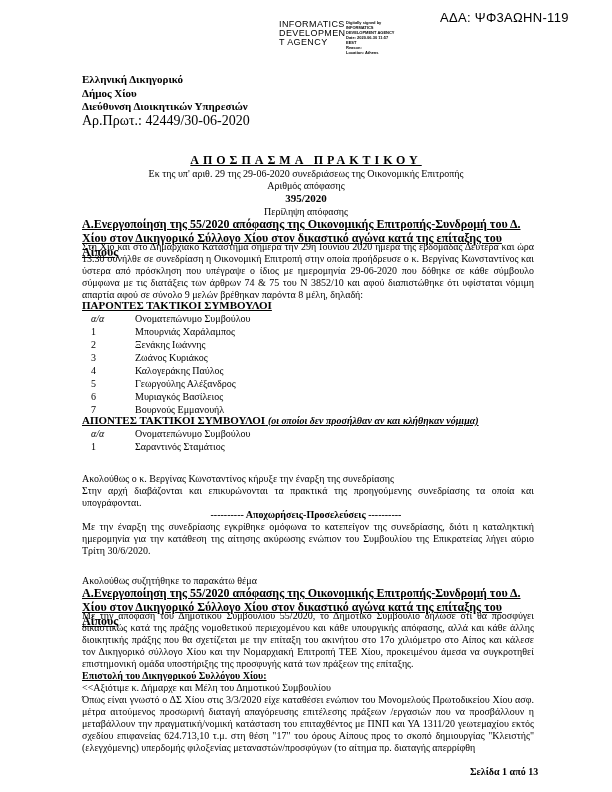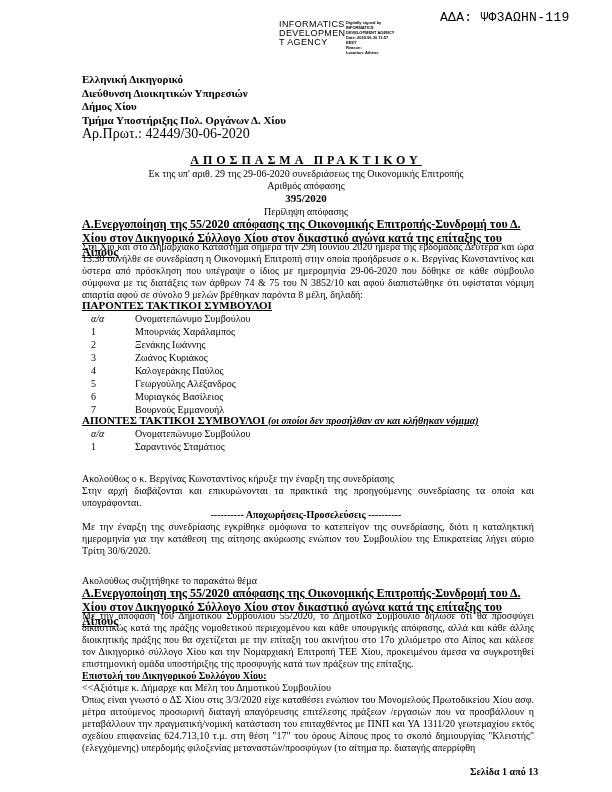--- a/index.html
+++ b/index.html
@@ -1,17 +1,17 @@
 <!DOCTYPE html>
 <html><head>
 <meta charset="utf-8">
 <style>
   html, body { margin:0; padding:0; background:#ffffff; }
   body { width:612px; height:792px; position:relative; overflow:hidden; font-family:"Liberation Serif", serif; color:#000; }
-  .ada { position:absolute; left:440px; top:10px; font-family:Liberation Mono, monospace; font-size:13px; letter-spacing:0.3px; }
+  .ada { position:absolute; left:440px; top:10px; font-family:Liberation Sans, sans-serif; font-size:13px; letter-spacing:0.3px; }
   .logo { position:absolute; left:279px; top:20px; font-family:"Liberation Sans", sans-serif; font-size:9px; line-height:9px; letter-spacing:0.4px; }
   .logo-sig { position:absolute; left:346px; top:20px; font-family:"Liberation Sans", sans-serif; font-size:4px; line-height:5px; font-weight:bold; }
   .hdr { position:absolute; left:82px; top:73px; font-size:11px; line-height:13.6px; }
   .hdr .b { font-weight:bold; }
   .center { position:absolute; left:0; width:612px; text-align:center; font-size:10px; }
   .title { top:153px; font-weight:bold; font-size:12px; letter-spacing:4px; text-decoration:underline; }
   .p { position:absolute; left:82px; width:452px; font-size:10px; line-height:12px; text-align:justify; }
   .subj { position:absolute; left:82px; width:452px; font-size:12px; line-height:14px; font-weight:bold; text-decoration:underline; }
   .sec { position:absolute; left:82px; font-size:11px; font-weight:bold; text-decoration:underline; }
   .tbl { position:absolute; left:88px; font-size:10px; line-height:13px; }
@@ -34,23 +34,22 @@
   <div>INFORMATICS</div>
   <div>DEVELOPMENT AGENCY</div>
   <div>Date: 2020.06.30 11:57</div>
   <div>EEST</div>
   <div>Reason:</div>
   <div>Location: Athens</div>
 </div>
 
 <div class="hdr">
   <div class="b">Ελληνική Δικηγορικό</div>
+  <div class="b">Δήμος Χίου</div>
   <div class="b">Διεύθυνση Διοικητικών Υπηρεσιών</div>
-  <div class="b">Δήμος Χίου</div>
-  <div class="b">Τμήμα Υποστήριξης Πολ. Οργάνων Δ. Χίου</div>
   <div style="font-size:14px">Αρ.Πρωτ.: 42449/30-06-2020</div>
 </div>
 
 <div class="center title">ΑΠΟΣΠΑΣΜΑ ΠΡΑΚΤΙΚΟΥ</div>
 <div class="center" style="top:168px">Εκ της υπ' αριθ. 29 της 29-06-2020 συνεδριάσεως της Οικονομικής Επιτροπής</div>
 <div class="center" style="top:180px">Αριθμός απόφασης</div>
 <div class="center" style="top:192px;font-weight:bold;font-size:11px">395/2020</div>
 <div class="center" style="top:206px">Περίληψη απόφασης</div>
 
 <div class="subj" style="top:217px">Α.Ενεργοποίηση της 55/2020 απόφασης της Οικονομικής Επιτροπής-Συνδρομή του Δ. Χίου στον Δικηγορικό Σύλλογο Χίου στον δικαστικό αγώνα κατά της επίταξης του Αίπους</div>

